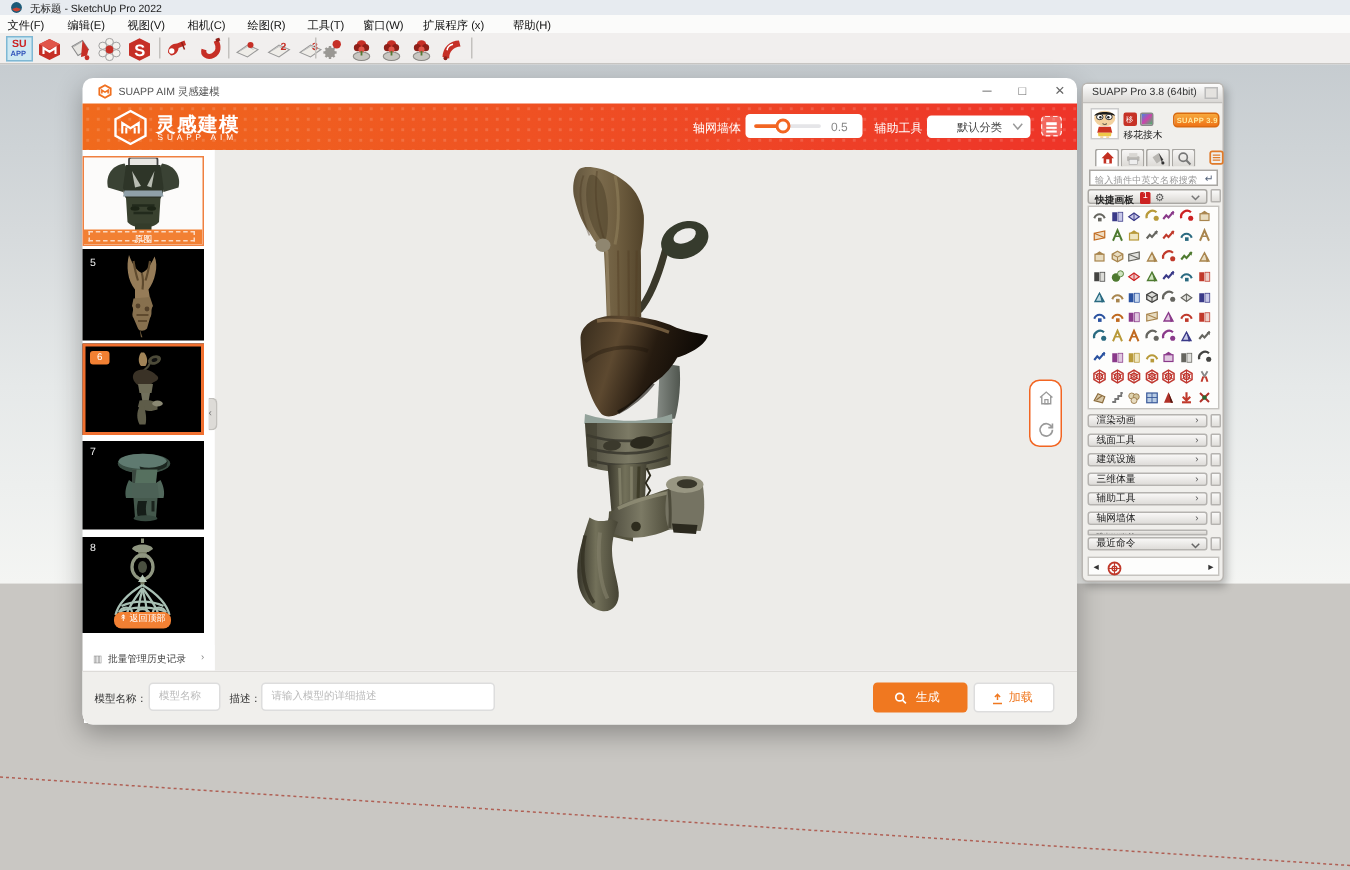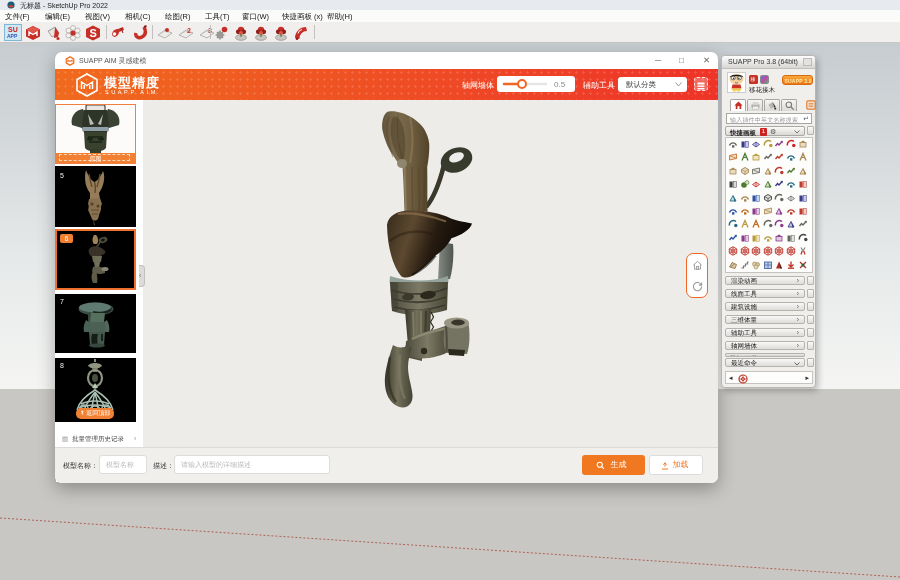--- a/index.html
+++ b/index.html
@@ -58,22 +58,22 @@
   </svg>
 <div class="abs" id="titletxt">无标题 - SketchUp Pro 2022</div>
 <div class="abs" id="menubar">
   <span class="menu" style="left:5px">文件(F)</span>
   <span class="menu" style="left:45px">编辑(E)</span>
   <span class="menu" style="left:85px">视图(V)</span>
   <span class="menu" style="left:125px">相机(C)</span>
   <span class="menu" style="left:165px">绘图(R)</span>
   <span class="menu" style="left:205px">工具(T)</span>
   <span class="menu" style="left:242px">窗口(W)</span>
-  <span class="menu" style="left:282px">快捷画板 (x)</span>
-  <span class="menu" style="left:327px">帮助(H)</span>
+  <span class="menu" style="left:282px">扩展程序 (x)</span>
+  <span class="menu" style="left:342px">帮助(H)</span>
 </div>
 <div class="abs" id="toolbar">
   <div style="position:absolute;left:4px;top:2px;width:18px;height:17px;background:#cfe8f2;border:1px solid #7fb8d4;">
 <div style="position:absolute;left:3px;top:1px;font-size:7px;font-weight:bold;color:#cc2222;">SU</div>
 <div style="position:absolute;left:2px;top:8px;font-size:5px;font-weight:bold;color:#3355bb;">APP</div>
     </div>
 <svg style="position:absolute;left:25px;top:3px" width="16" height="16" viewBox="0 0 16 16">
       <path d="M8 1 L15 4.5 V11.5 L8 15 L1 11.5 V4.5 Z" fill="#c62f26"></path>
       <path d="M8 1 L15 4.5 L8 8 L1 4.5 Z" fill="#e0564a"></path>
       <path d="M4 11 V7 L8 9.5 L12 7 V11" stroke="#fff" stroke-width="1.4" fill="none"></path>
@@ -183,35 +183,35 @@
   <div class="abs" id="dlg-title-txt">SUAPP AIM 灵感建模</div>
   <span class="winbtn" style="left:600px">─</span>
   <span class="winbtn" style="left:624px">□</span>
   <span class="winbtn" style="left:648px">✕</span>
   <div class="abs" id="dlg-head"></div>
 
   <svg class="abs" style="left:20px;top:21px" width="24" height="24" viewBox="0 0 24 24">
     <path d="M12 1 L22 6.5 V17.5 L12 23 L2 17.5 V6.5 Z" fill="none" stroke="#fff" stroke-width="1.6"></path>
     <path d="M6.5 16 V9 L12 12.5 L17.5 9 V16 M9.2 16 V12 M14.8 16 V12" fill="none" stroke="#fff" stroke-width="1.4"></path>
   </svg>
-  <div class="abs" style="left:49px;top:22px;color:#fff;font-size:13px;font-weight:bold;letter-spacing:1px;">模型精度</div>
+  <div class="abs" style="left:49px;top:22px;color:#fff;font-size:13px;font-weight:bold;letter-spacing:1px;">灵感建模</div>
   <div class="abs" style="left:50px;top:37px;color:#fff;font-size:5.5px;letter-spacing:2.6px;">SUAPP AIM</div>
 
   <div class="hlabel" style="left:407px;top:28px;">轴网墙体</div>
   <div class="abs" id="sliderbox">
     <svg width="78" height="16">
         <line x1="7" y1="8" x2="25" y2="8" stroke="#f26522" stroke-width="2.5" stroke-linecap="round"></line>
         <line x1="25" y1="8" x2="49" y2="8" stroke="#e5e5e8" stroke-width="2.5" stroke-linecap="round"></line>
         <circle cx="25" cy="8" r="4" fill="#fff" stroke="#f26522" stroke-width="2"></circle>
         <text x="57" y="11" font-size="8" fill="#888">0.5</text>
       </svg>
   </div>
   <div class="hlabel" style="left:528px;top:28px;">辅助工具</div>
   <div class="abs" id="ddl">
-      <span style="position:absolute;left:8px;top:3px">默认分类</span>
+      <span style="position:absolute;left:20px;top:3px">默认分类</span>
     <svg style="position:absolute;right:5px;top:5px" width="7" height="5" viewBox="0 0 7 5">
         <path d="M0.5 0.5 L3.5 4 L6.5 0.5" fill="none" stroke="#999" stroke-width="1"></path>
       </svg>
   </div>
   <div class="abs" id="hbtn"><svg width="12" height="12" viewBox="0 0 12 12">
         <rect x="2.5" y="2.5" width="7" height="2" fill="#fff"></rect>
         <rect x="2.5" y="5.5" width="7" height="1.4" fill="#fff"></rect>
         <rect x="2.5" y="8" width="7" height="1.4" fill="#fff"></rect>
       </svg></div>
 

